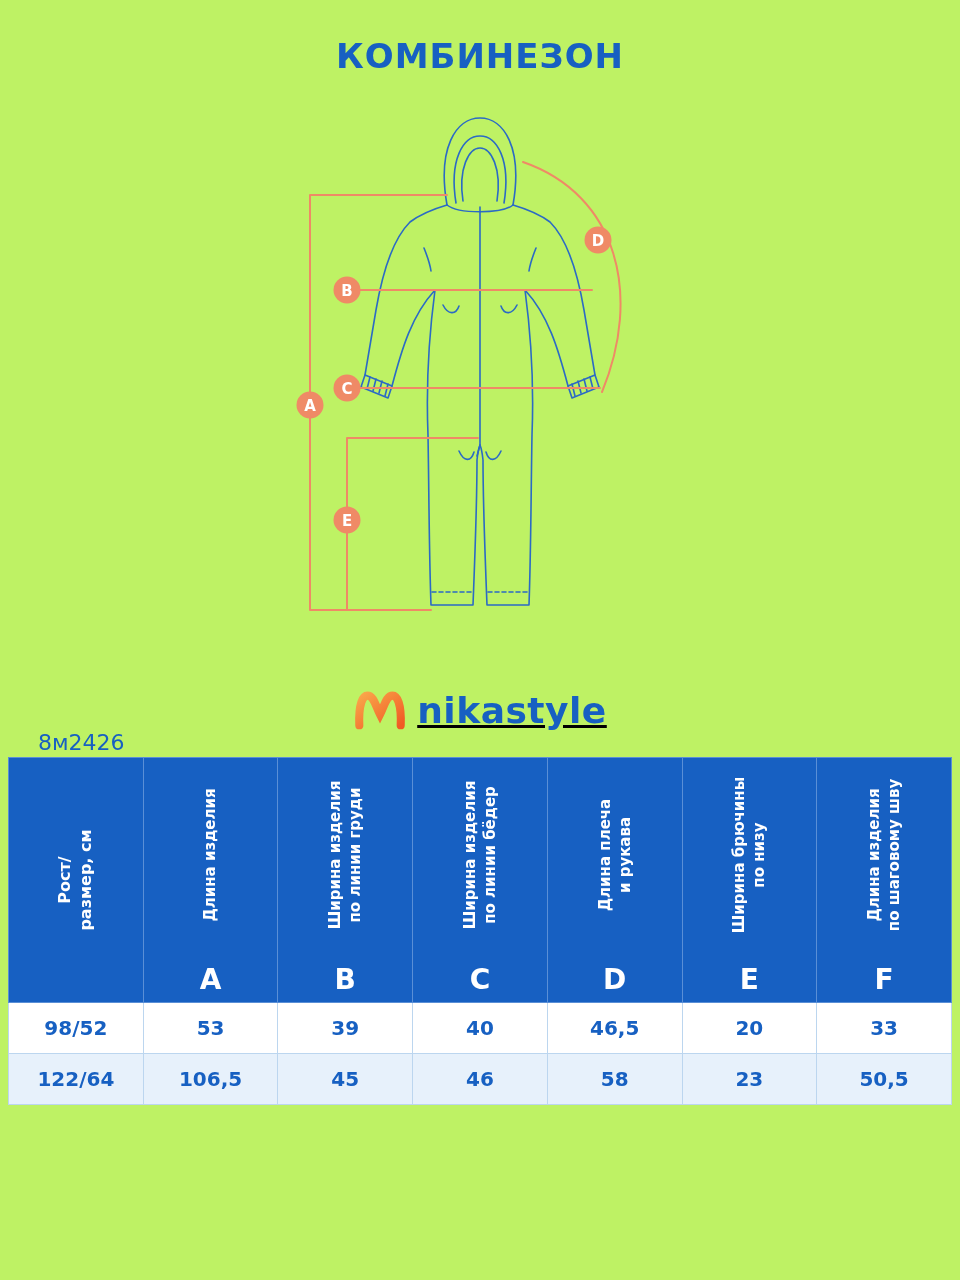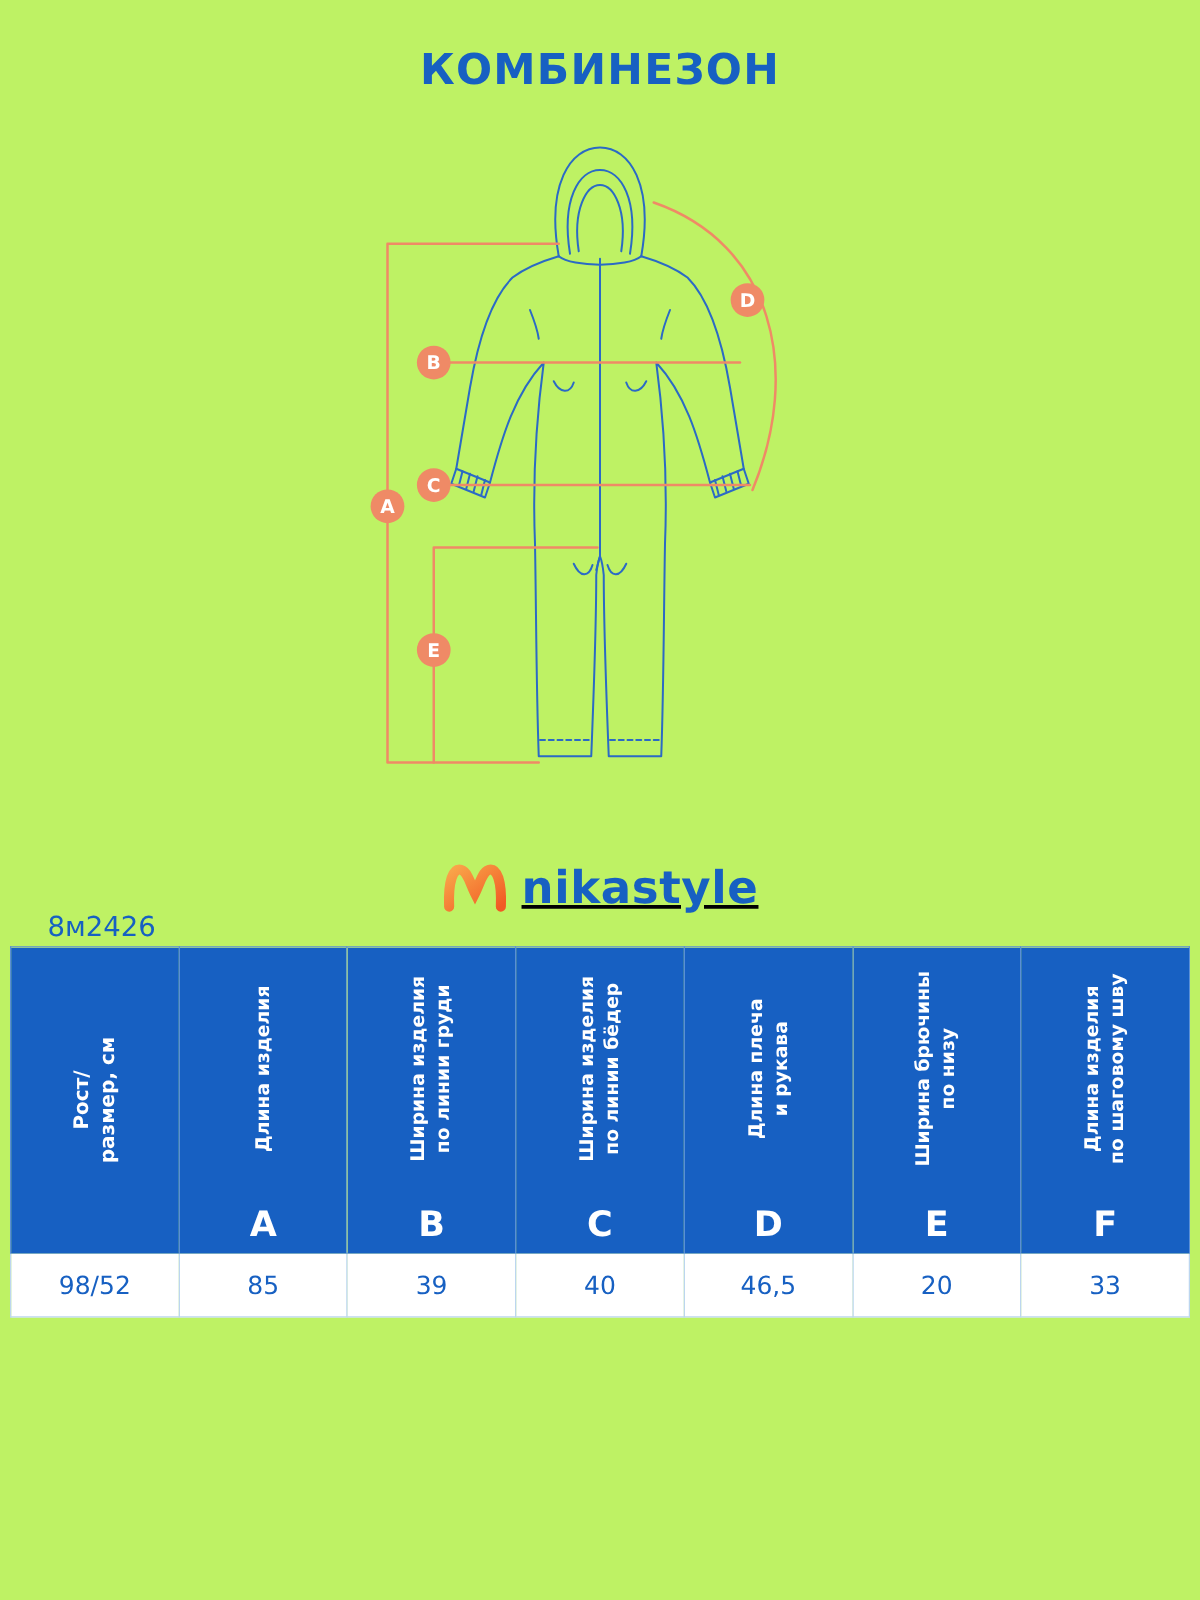--- a/index.html
+++ b/index.html
@@ -55,21 +55,21 @@
     color:#fff; font-size:15px; font-weight:bold; line-height:1.3;
     white-space:pre-line;
   }
   .rot.corner { top:122px; width:225px; font-size:16px; }
   .letter {
     position:absolute; bottom:6px; left:0; width:100%;
     text-align:center; color:#fff; font-size:28px; font-weight:bold;
   }
   .size-table td {
     height:51px; border:1px solid #bcd6ef;
-    color:#1760c2; font-weight:normal; font-size:20px;
+    color:#1760c2; font-weight:bold; font-size:20px;
     text-align:center; vertical-align:middle; background:#ffffff;
   }
   .size-table tbody tr:nth-child(even) td { background:#e7f1fb; }
 </style>
 </head>
 <body>
 
 <div class="page">
 
   <div class="title">КОМБИНЕЗОН</div>
@@ -170,23 +170,32 @@
         <th>
           <div class="rot">Длина изделия
 по шаговому шву</div>
           <div class="letter">F</div>
         </th>
       </tr>
     </thead>
     <tbody>
       <tr>
         <td>98/52</td>
-        <td>85</td>
+        <td>53</td>
         <td>39</td>
         <td>40</td>
         <td>46,5</td>
         <td>20</td>
         <td>33</td>
       </tr>
+      <tr>
+        <td>122/64</td>
+        <td>106,5</td>
+        <td>45</td>
+        <td>46</td>
+        <td>58</td>
+        <td>23</td>
+        <td>50,5</td>
+      </tr>
     </tbody>
   </table>
 
 </div>
 
 </body></html>

